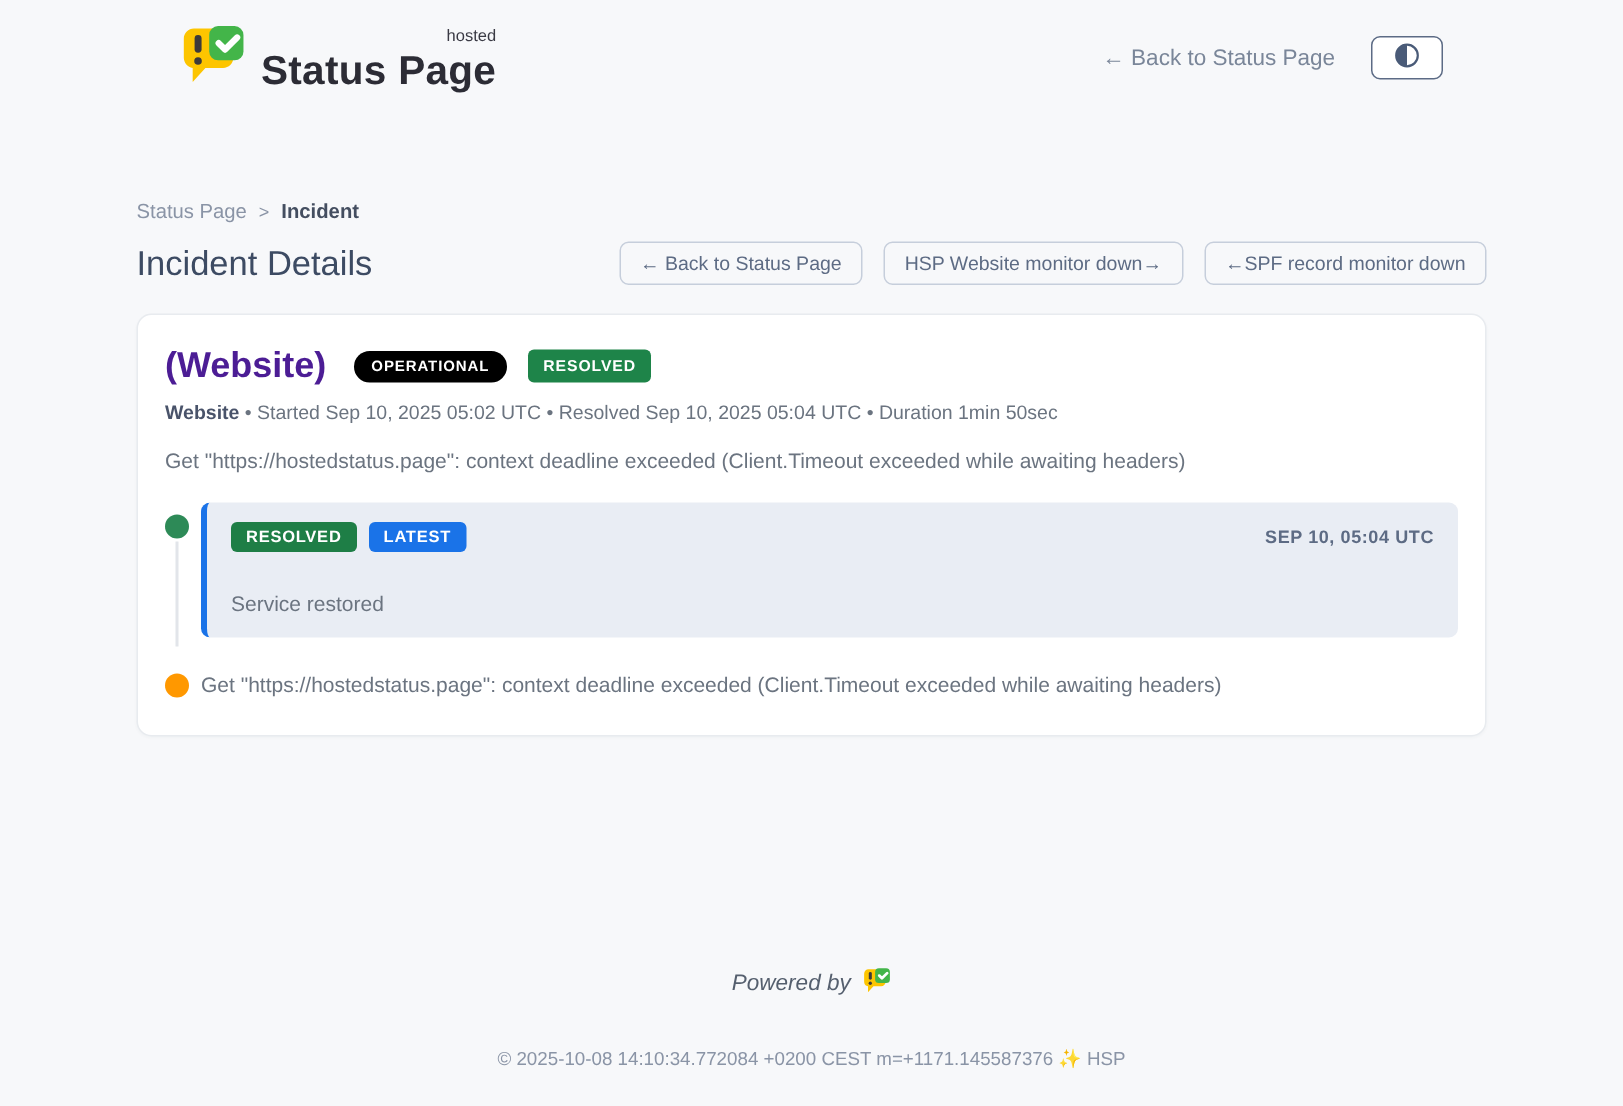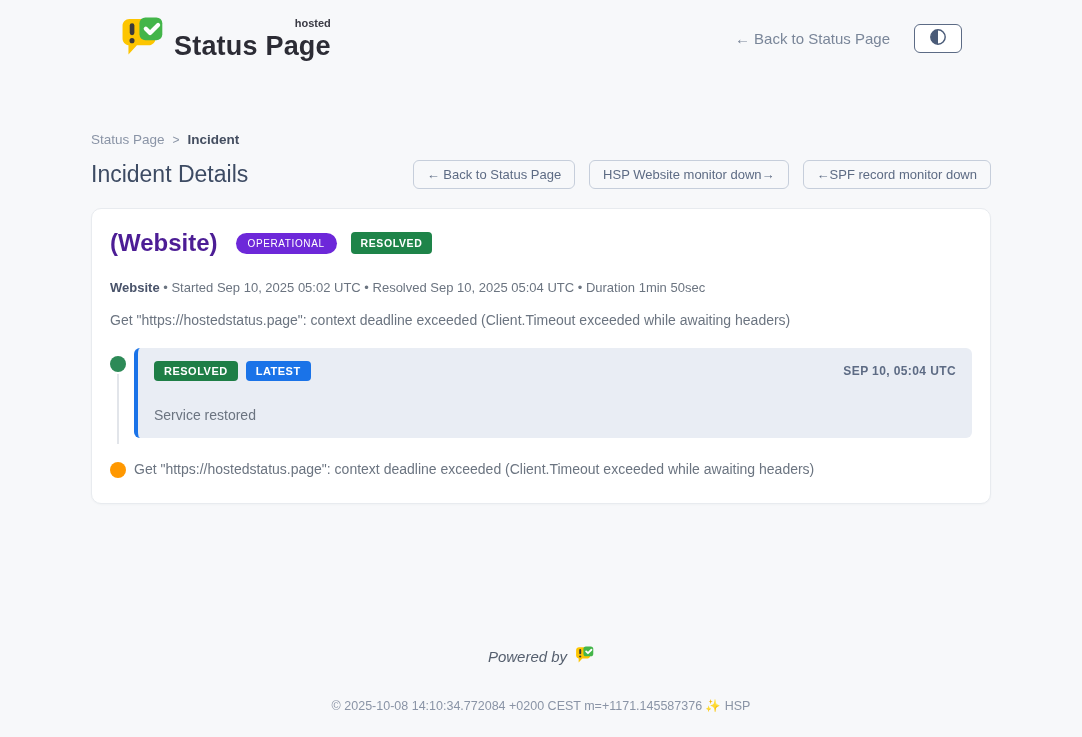--- a/index.html
+++ b/index.html
@@ -9,21 +9,21 @@
     font-family:"Liberation Sans","DejaVu Sans",sans-serif;
     color:#4a5568; overflow:hidden;
   }
 
   
   .header { width:842px; margin:0 auto; padding-top:14px;
             display:flex; justify-content:space-between; align-items:center; }
   .logo { display:flex; align-items:flex-end; gap:10px; }
   .brand-wrap { position:relative; padding-top:10px; }
   .brand { font-size:27px; font-weight:800; color:#2c2c35; letter-spacing:0.2px; }
-  .brand-sup { position:absolute; top:-4px; right:0; font-size:11px; font-weight:700; color:#3a3a44; }
+  .brand-sup { position:absolute; top:-4px; right:0; font-size:11px; font-weight:400; color:#3a3a44; }
   .header-right { display:flex; align-items:center; gap:24px; }
   .back-link { font-size:15px; color:#7a8699; text-decoration:none; cursor:pointer; }
   .theme-btn { width:48px; height:29px; background:#ffffff; border:1px solid #5c6b85;
                border-radius:6px; display:flex; align-items:center; justify-content:center; cursor:pointer; }
 
   
   .main { width:900px; margin:0 auto; }
   .breadcrumb { margin-top:70px; font-size:13.5px; display:flex; gap:8px; align-items:center; }
   .crumb-root { color:#8a94a6; cursor:pointer; }
   .crumb-sep { color:#8a94a6; font-size:12px; }
@@ -35,25 +35,25 @@
   .nav-btn { font-size:13px; color:#5d6b84; background:transparent; border:1px solid #c6cedb;
              border-radius:6px; padding:6px 13px; cursor:pointer; white-space:nowrap;
              font-family:inherit; }
 
   
   .card { margin-top:19px; background:#ffffff; border:1px solid #e8ebef; border-radius:10px;
           padding:20px 18px 26px 18px; box-shadow:0 1px 2px rgba(40,50,70,0.03); }
   .card-title-row { display:flex; align-items:center; gap:8px; flex-wrap:wrap; }
   .incident-title { font-size:19px; font-weight:700; color:#3d4b63; }
   .incident-component { font-size:24px; font-weight:700; color:#4c1d95; }
-  .badge-operational { margin-left:10px; background:#6d28d9; color:#fff; font-size:10px; font-weight:400;
+  .badge-operational { margin-left:10px; background:#000000; color:#fff; font-size:10px; font-weight:700;
                        letter-spacing:0.6px; padding:5px 12px; border-radius:999px; }
   .badge-resolved-hdr { margin-left:6px; background:#1e8449; color:#fff; font-size:10.5px; font-weight:700;
                         letter-spacing:0.6px; padding:5px 10px; border-radius:4px; }
-  .meta-line { margin-top:23px; font-size:13px; color:#6b7480; }
+  .meta-line { margin-top:9px; font-size:13px; color:#6b7480; }
   .meta-component { font-weight:700; color:#49536a; }
   .card-desc { margin-top:17px; font-size:14px; color:#6b7480; }
 
   
   .timeline { margin-top:20px; position:relative; }
   .tl-line { position:absolute; left:7px; top:26px; width:2px; height:70px; background:#e2e5ea; }
   .tl-entry { position:relative; padding-left:24px; }
   .tl-dot { position:absolute; left:0; width:16px; height:16px; border-radius:50%; }
   .tl-dot-green { background:#2d8a57; top:8px; }
   .tl-dot-orange { background:#ff9800; top:1px; }

